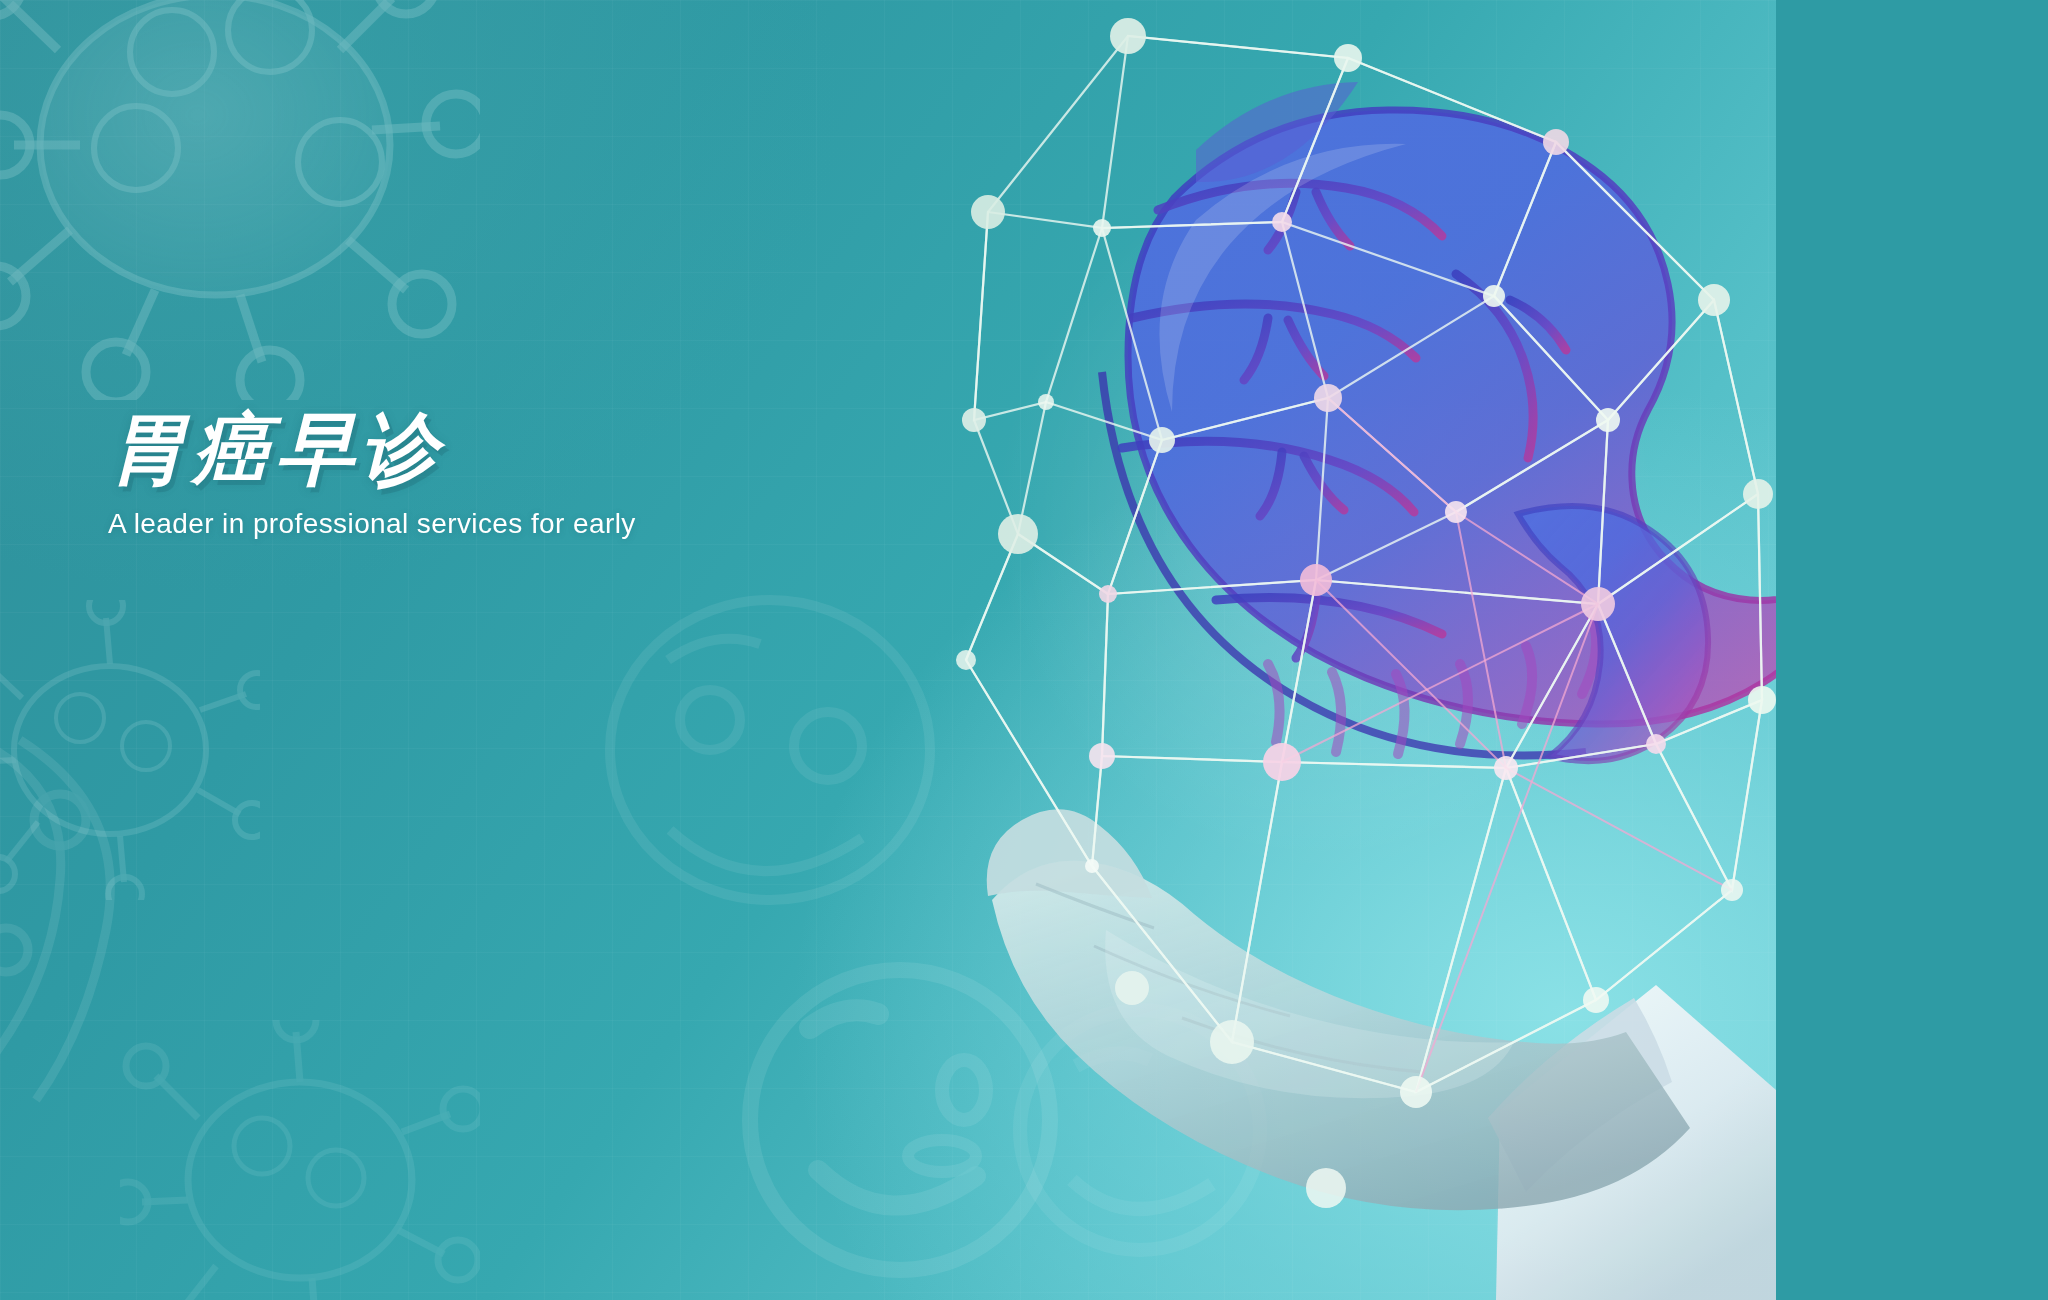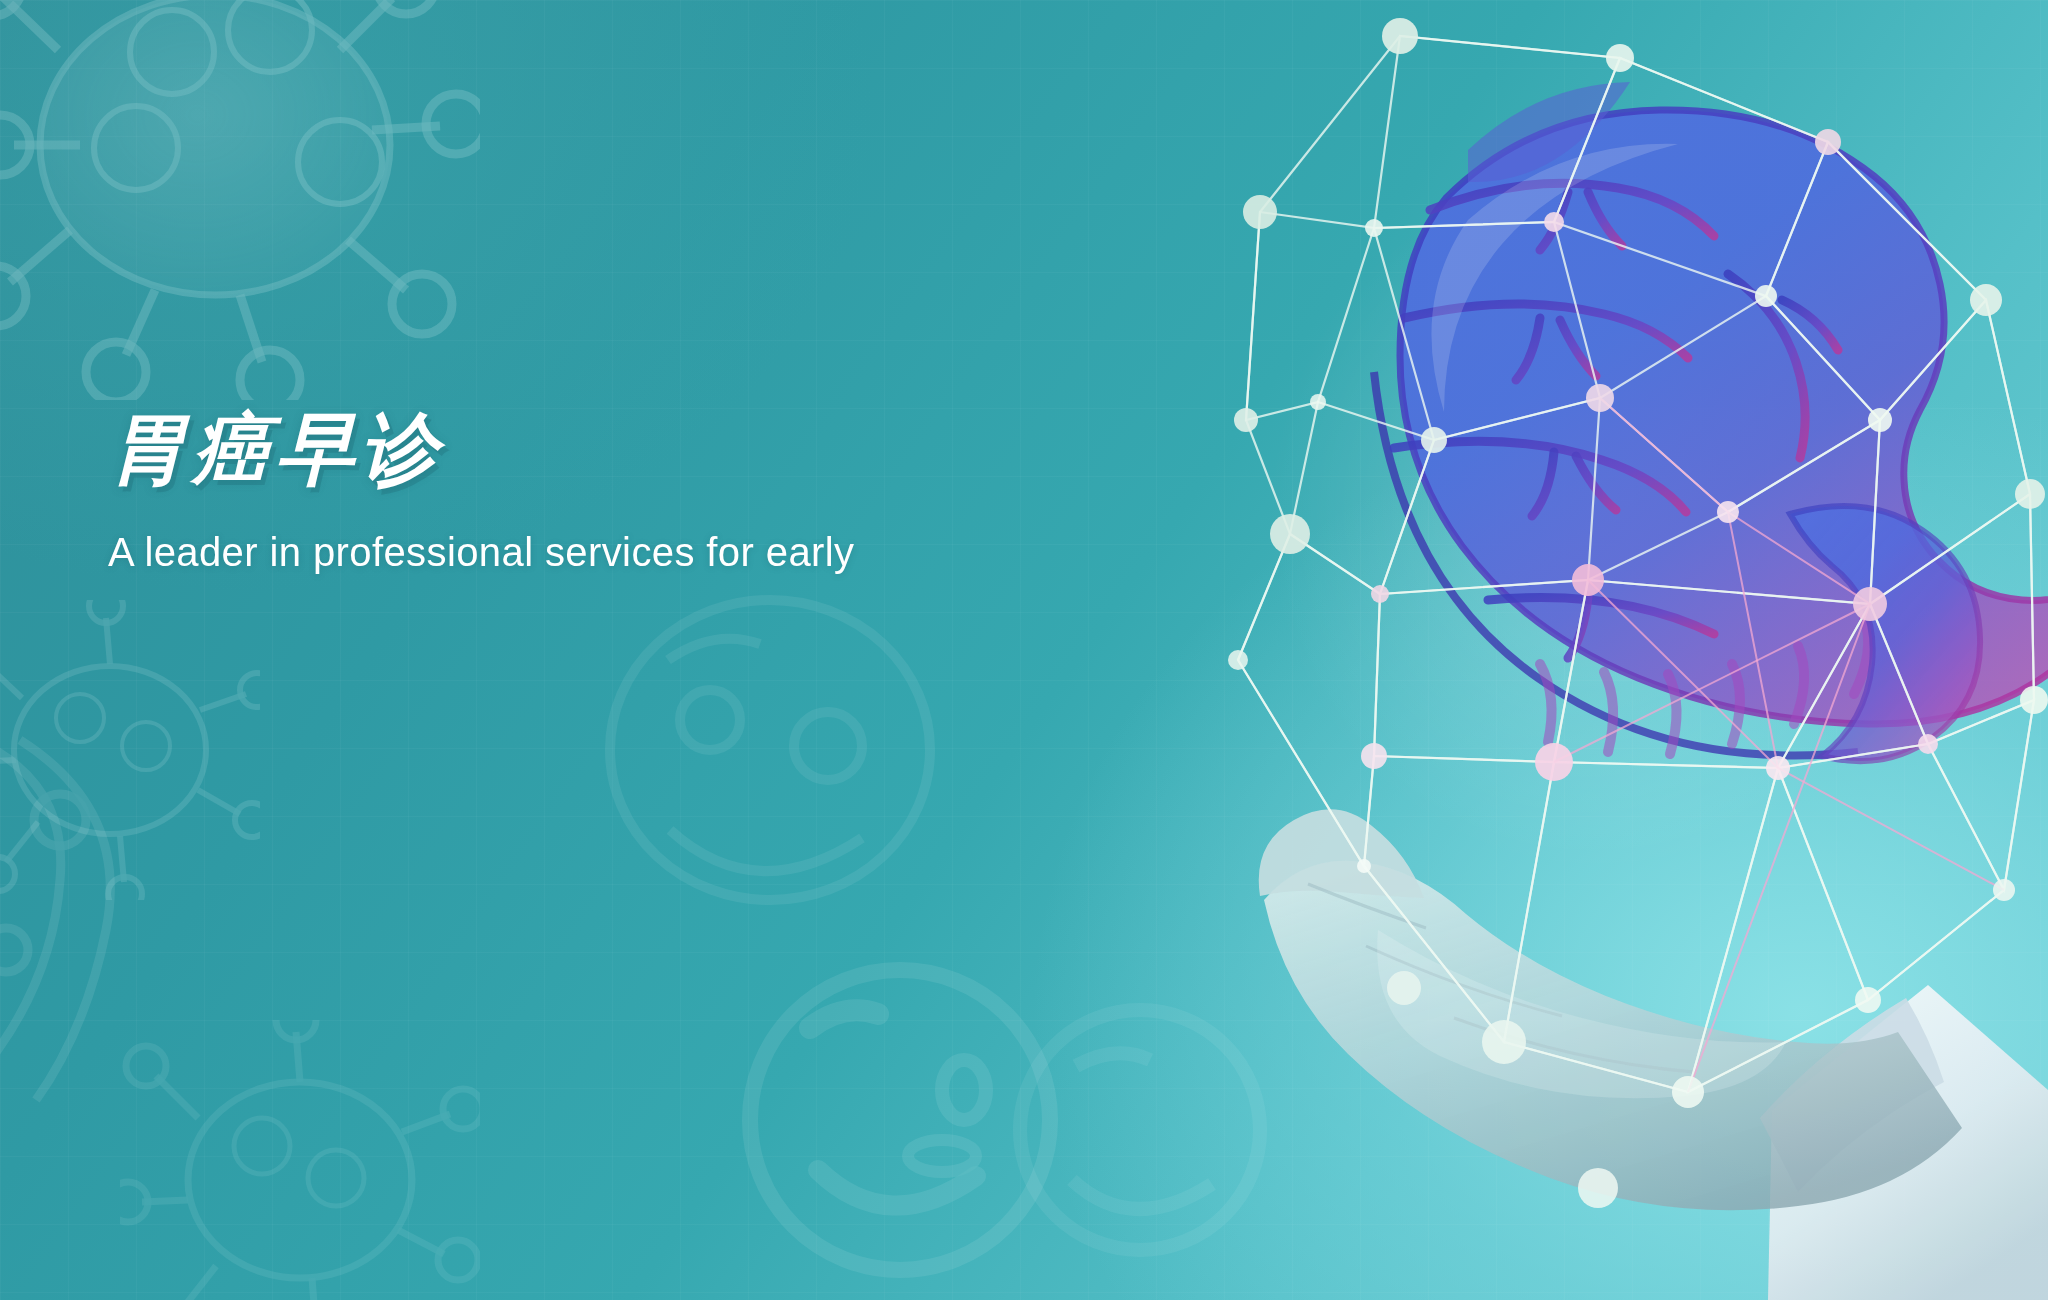--- a/index.html
+++ b/index.html
@@ -1,21 +1,21 @@
 <!DOCTYPE html>
 <html><head>
 <meta charset="utf-8">
 <style>
   * { margin:0; padding:0; box-sizing:border-box; }
   html, body { width:2048px; height:1300px; overflow:hidden; background:#2e9ba4; }
   body { font-family:"Liberation Sans", sans-serif; }
 
   .banner {
     position:relative;
-    width:2048px; height:1300px;
+    width:1776px; height:1300px;
     overflow:hidden;
     background:
       radial-gradient(ellipse 1100px 900px at 88% 78%, rgba(140,226,231,0.95) 0%, rgba(120,214,222,0.55) 38%, rgba(80,190,200,0.0) 70%),
       radial-gradient(ellipse 900px 700px at 12% 8%, rgba(60,165,172,0.55) 0%, rgba(50,158,166,0.0) 70%),
       linear-gradient(125deg, #2f8e99 0%, #2f9aa4 28%, #36a8b0 52%, #55c0c8 74%, #77d2d9 100%);
   }
 
   
   .grid-overlay {
     position:absolute; inset:0;
@@ -45,23 +45,23 @@
     font-weight:bold;
     font-size:78px;
     line-height:1.14;
     letter-spacing:6px;
     font-style:italic;
     text-shadow: 4px 5px 0 rgba(36,120,130,0.45), 0 2px 10px rgba(20,90,100,0.25);
     white-space:nowrap;
   }
   .headline .line2 { display:block; }
   .subcopy {
-    margin-top:32px;
+    margin-top:12px;
     color:#ffffff;
-    font-size:40px;
+    font-size:28px;
     line-height:1.32;
     font-weight:400;
     letter-spacing:0.4px;
     max-width:1010px;
     text-shadow:0 1px 6px rgba(25,95,105,0.30);
   }
 
   
   .art {
     position:absolute;

